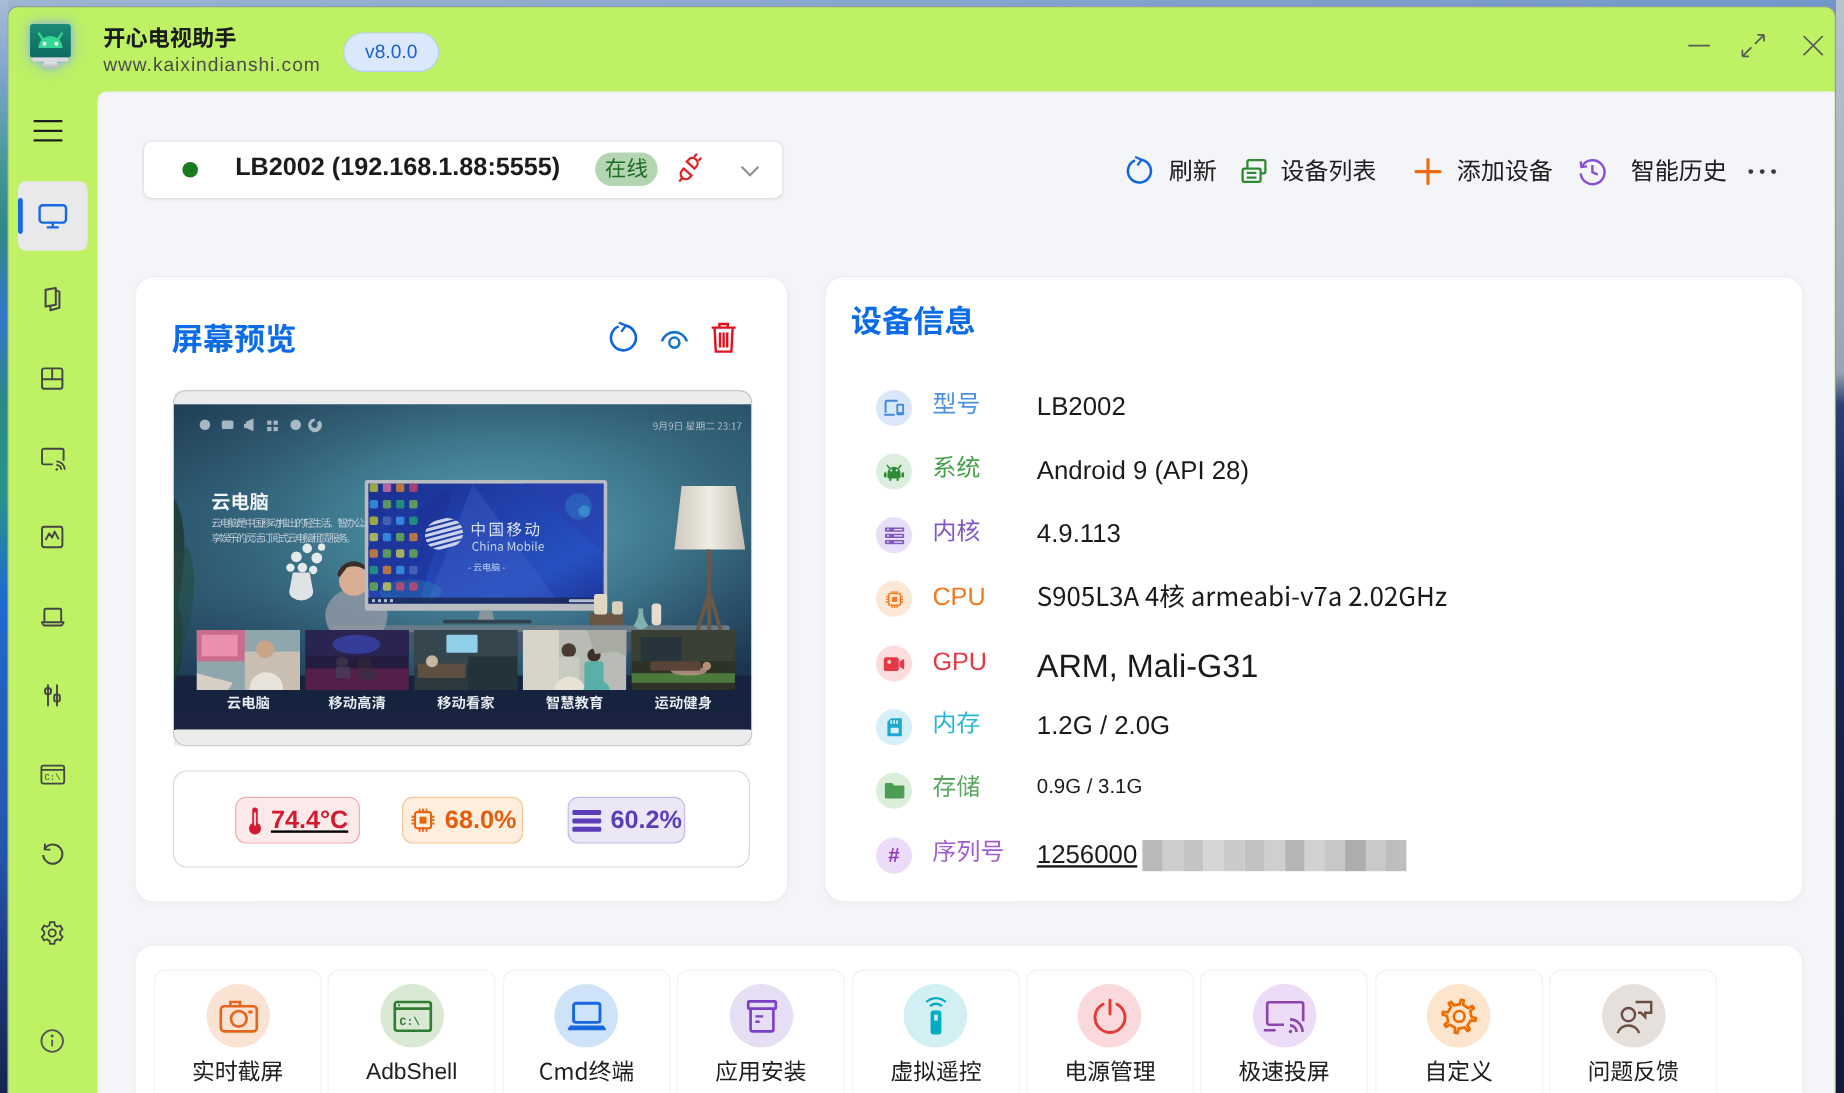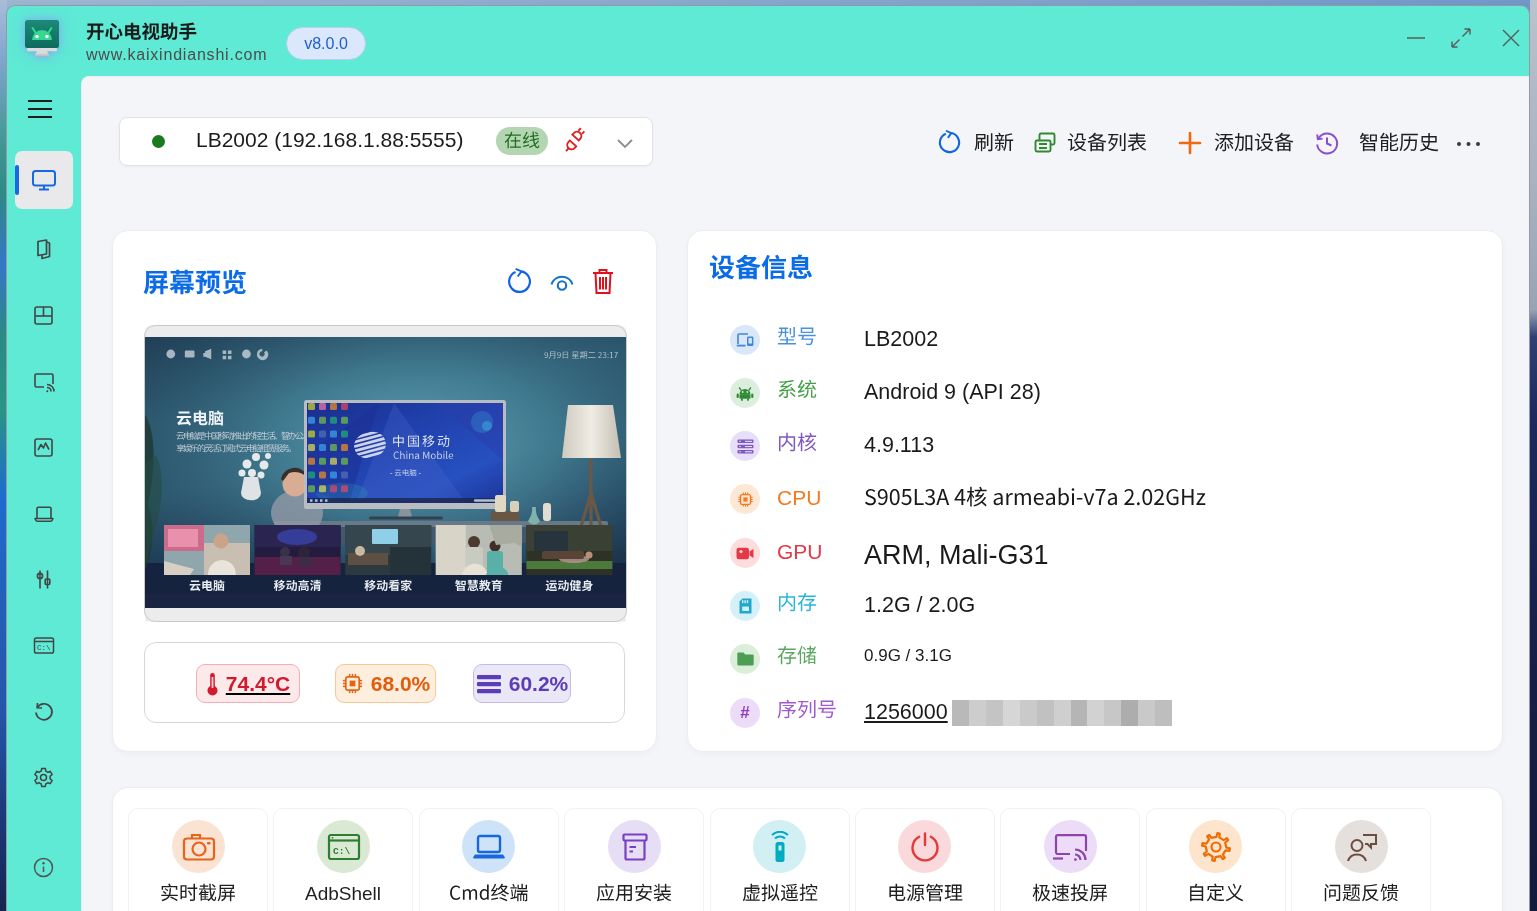--- a/index.html
+++ b/index.html
@@ -1,18 +1,18 @@
 <!DOCTYPE html>
 <html><head><meta charset="utf-8"><style>
 *{margin:0;padding:0;box-sizing:border-box}
 html,body{width:1537px;height:911px;overflow:hidden;font-family:"Liberation Sans",sans-serif;}
 body{background:linear-gradient(178deg,#9db6d2 0%,#6f95c8 6%,#4a86c8 14%,#2f9ab0 24%,#3480cc 38%,#2a66c0 55%,#2456a2 72%,#1a3570 88%,#16244e 100%);}
 .edgeL{position:absolute;left:0;top:0;width:7px;height:911px;background:linear-gradient(180deg,#a9bcd8 0%,#7da4cc 7%,#4b9a9c 14%,#2f8a84 21%,#3377c8 29%,#2b8a84 37%,#2a9488 45%,#1e6ad0 55%,#2360b8 66%,#2456aa 78%,#1c3a7c 89%,#16244e 100%);}
 .edgeR{position:absolute;right:0;top:0;width:7px;height:911px;background:linear-gradient(180deg,#b9c3ce 0%,#a8b2c0 20%,#98a4b6 34%,#2e3f74 37%,#1a2a5e 46%,#161f48 72%,#121a3c 100%);}
-.win{position:absolute;left:6px;top:5px;width:1524px;height:906px;background:#5eead4;border:1px solid #959aa0;border-bottom:none;border-radius:9px 9px 0 0;overflow:hidden;}
+.win{position:absolute;left:6px;top:5px;width:1524px;height:906px;background:#bef264;border:1px solid #959aa0;border-bottom:none;border-radius:9px 9px 0 0;overflow:hidden;}
 .cont{position:absolute;left:74px;top:70px;right:0;bottom:0;background:#f4f5f9;border-top-left-radius:8px;border-top:1px solid #ececee;border-left:1px solid #ececee;}
 .card{position:absolute;background:#fff;border:1px solid #ededf0;border-radius:16px;box-shadow:0 2px 6px rgba(0,0,0,.03);}
 .abs{position:absolute;}
 .selitem{position:absolute;left:8px;top:145px;width:58px;height:58px;background:#e9e9ec;border-radius:7px;}
 .selbar{position:absolute;left:8px;top:159px;width:3.5px;height:30px;border-radius:2px;background:#1668e3;}
 .cell{position:absolute;top:21px;height:150px;background:#fff;border:1px solid #f2f2f6;border-radius:10px;}
 .circ{position:absolute;border-radius:50%;display:flex;align-items:center;justify-content:center;}
 </style></head><body>
 <div class="edgeL"></div>
 <div class="edgeR"></div>
@@ -132,21 +132,21 @@
     <div style="position:absolute;left:25px;top:850px;"><svg width="23" height="23" viewBox="0 0 23 23">
         <g stroke="#555" stroke-width="1.5" fill="none">
           <circle cx="11.5" cy="11.5" r="9"></circle>
           <line x1="11.5" y1="10.5" x2="11.5" y2="16"></line>
         </g>
         <circle cx="11.5" cy="7.3" r="1.2" fill="#555"></circle>
       </svg></div>
     <div class="cont">
       <div class="abs" style="left:37px;top:40px;width:534px;height:49px;background:#fff;border:1px solid #e2e2e6;border-radius:8px;box-shadow:0 1px 3px rgba(0,0,0,.04);"></div>
       <div class="abs" style="left:70px;top:58px;width:13px;height:13px;border-radius:50%;background:#1a7a1f;"></div>
-      <div class="abs" style="left:114px;top:51px;font-size:21px;color:#1b1b1b;">LB2002 (192.168.1.88:5555)</div>
+      <div class="abs" style="left:114px;top:51px;font-size:21px;color:#1b1b1b;font-weight:bold;">LB2002 (192.168.1.88:5555)</div>
       <div class="abs" style="left:414px;top:50px;width:52px;height:28px;border-radius:14px;background:#b4d5b1;display:flex;align-items:center;justify-content:center;">
         <svg width="36" height="21" viewBox="0 0 36 21" style="overflow:visible">
           <path transform="translate(0,15.8)" fill="#1c6e22" d="M7.0 -15.1C6.8 -14.2 6.5 -13.2 6.1 -12.3H1.1V-11.0H5.5C4.3 -8.7 2.8 -6.6 0.7 -5.1C0.9 -4.8 1.2 -4.3 1.4 -3.9C2.1 -4.4 2.8 -5.1 3.5 -5.7V1.4H4.8V-7.3C5.7 -8.5 6.4 -9.7 7.0 -11.0H16.9V-12.3H7.6C7.9 -13.1 8.2 -14.0 8.4 -14.8ZM10.8 -10.1V-6.6H6.7V-5.4H10.8V-0.3H6.0V1.0H16.9V-0.3H12.1V-5.4H16.2V-6.6H12.1V-10.1Z M19.0 -1.0 19.3 0.3C20.9 -0.2 23.1 -0.8 25.2 -1.4L25.0 -2.6C22.8 -2.0 20.5 -1.3 19.0 -1.0ZM30.7 -14.0C31.6 -13.6 32.7 -12.9 33.3 -12.4L34.1 -13.2C33.5 -13.7 32.3 -14.4 31.5 -14.8ZM19.3 -7.6C19.5 -7.7 20.0 -7.8 22.2 -8.1C21.4 -7.0 20.7 -6.1 20.3 -5.7C19.8 -5.0 19.4 -4.6 19.0 -4.5C19.1 -4.2 19.3 -3.5 19.4 -3.3C19.8 -3.5 20.4 -3.7 24.9 -4.6C24.9 -4.9 24.9 -5.4 24.9 -5.7L21.3 -5.1C22.7 -6.7 24.1 -8.7 25.2 -10.7L24.1 -11.3C23.7 -10.7 23.3 -10.0 22.9 -9.3L20.7 -9.1C21.7 -10.6 22.8 -12.6 23.6 -14.5L22.3 -15.1C21.6 -12.9 20.3 -10.6 19.9 -10.0C19.5 -9.4 19.2 -9.0 18.8 -8.9C19.0 -8.5 19.2 -7.9 19.3 -7.6ZM34.0 -6.3C33.2 -5.1 32.3 -4.1 31.1 -3.2C30.8 -4.2 30.6 -5.3 30.4 -6.6L35.0 -7.5L34.8 -8.7L30.2 -7.8C30.1 -8.6 30.0 -9.4 30.0 -10.2L34.5 -10.9L34.3 -12.1L29.9 -11.4C29.9 -12.6 29.8 -13.9 29.8 -15.2H28.5C28.5 -13.8 28.6 -12.5 28.6 -11.2L25.8 -10.8L26.0 -9.6L28.7 -10.0C28.8 -9.2 28.9 -8.4 28.9 -7.6L25.4 -6.9L25.6 -5.7L29.1 -6.4C29.3 -4.9 29.6 -3.5 30.0 -2.4C28.5 -1.4 26.7 -0.6 24.9 0.0C25.2 0.3 25.5 0.8 25.7 1.1C27.4 0.5 29.0 -0.3 30.4 -1.2C31.2 0.4 32.1 1.4 33.4 1.4C34.7 1.4 35.1 0.8 35.3 -1.2C35.0 -1.3 34.6 -1.6 34.3 -1.9C34.2 -0.3 34.1 0.1 33.6 0.1C32.8 0.1 32.1 -0.7 31.6 -2.0C33.0 -3.1 34.2 -4.3 35.1 -5.7Z"></path>
         </svg>
       </div>
       <div style="position:absolute;left:479px;top:50px;"><svg width="30" height="30" viewBox="0 0 30 30">
           <g transform="rotate(42 15 15)" stroke="#e02222" fill="none" stroke-width="1.9">
 <g transform="translate(2.5,0)">
 <path d="M9.2,5.5 a4.3,4.3 0 0 1 4.3,4.3 l0,2.2 l-8.6,0 l0,-2.2 a4.3,4.3 0 0 1 4.3,-4.3 Z"></path>
 <line x1="6.8" y1="5" x2="6.8" y2="1.5"></line>

